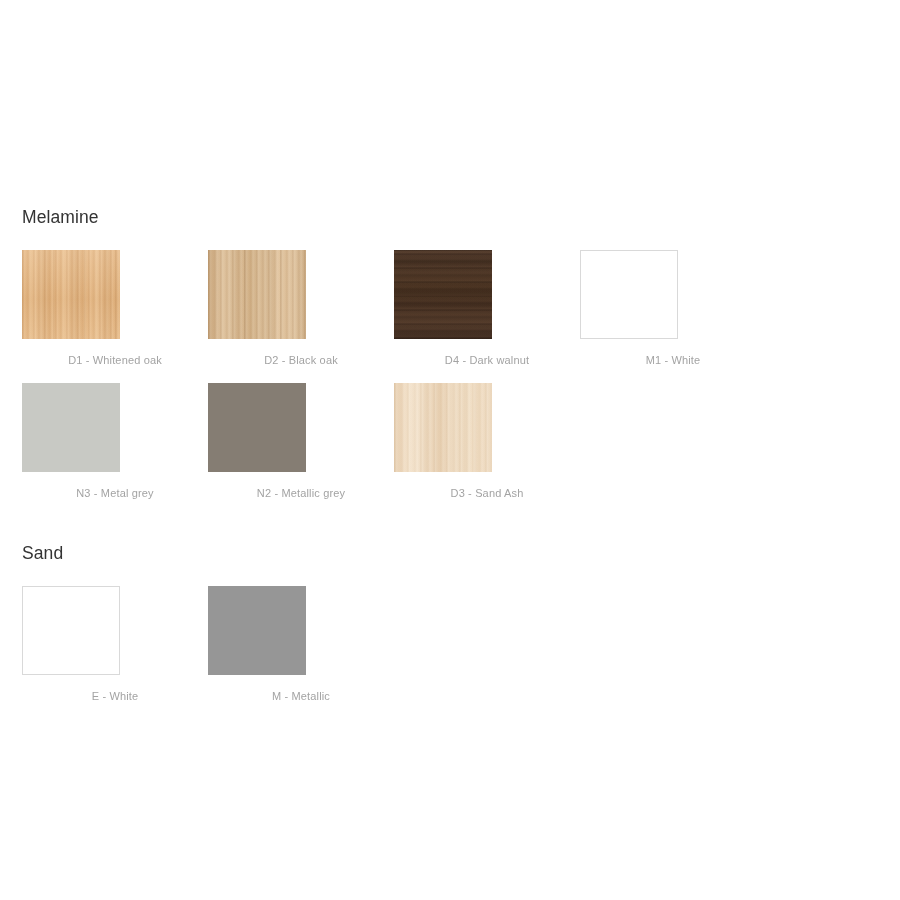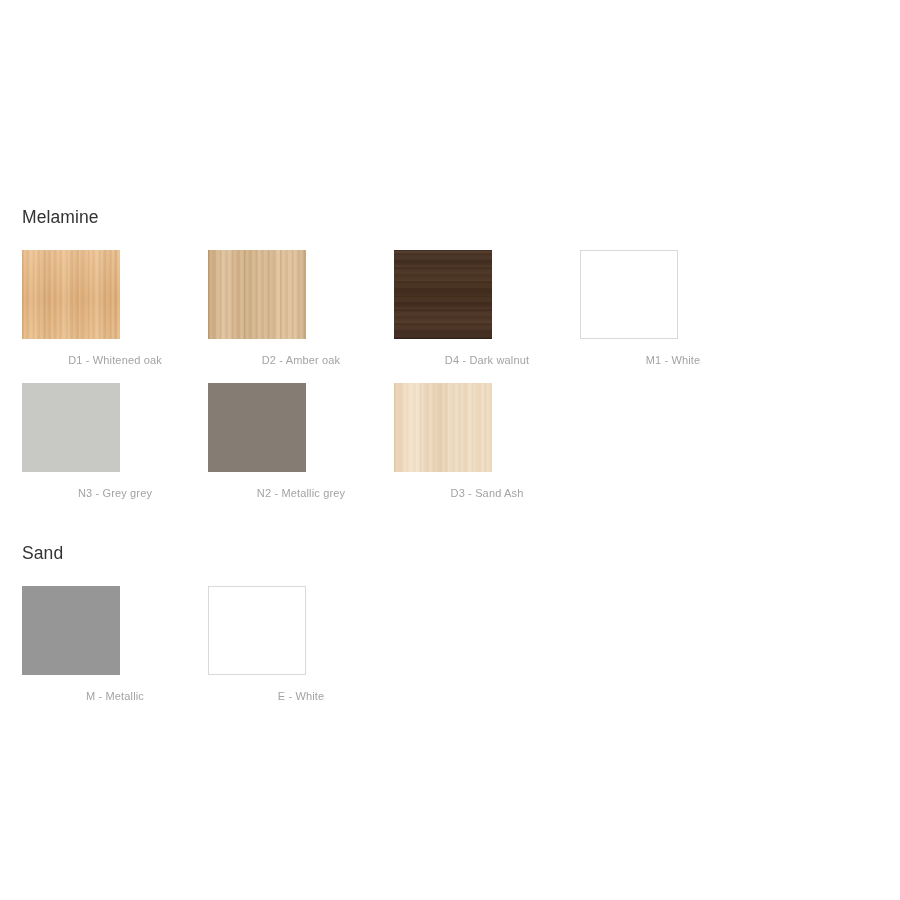--- a/index.html
+++ b/index.html
@@ -209,36 +209,36 @@
 
       <div class="swatch-grid">
 
         <div class="swatch-cell">
           <div class="swatch-tile tex-whitened-oak"></div>
           <div class="swatch-label">D1 - Whitened oak</div>
         </div>
 
         <div class="swatch-cell">
           <div class="swatch-tile tex-amber-oak"></div>
-          <div class="swatch-label">D2 - Amber oak</div>
+          <div class="swatch-label">D2 - Black oak</div>
         </div>
 
         <div class="swatch-cell">
           <div class="swatch-tile tex-dark-walnut"></div>
           <div class="swatch-label">D4 - Dark walnut</div>
         </div>
 
         <div class="swatch-cell">
           <div class="swatch-tile tex-solid bordered"></div>
           <div class="swatch-label">M1 - White</div>
         </div>
 
         <div class="swatch-cell">
           <div class="swatch-tile tex-solid" style="background-color:#c8c9c4;"></div>
-          <div class="swatch-label">N3 - Grey grey</div>
+          <div class="swatch-label">N3 - Metal grey</div>
         </div>
 
         <div class="swatch-cell">
           <div class="swatch-tile tex-solid" style="background-color:#857d73;"></div>
           <div class="swatch-label">N2 - Metallic grey</div>
         </div>
 
 
         <div class="swatch-cell">
           <div class="swatch-tile tex-sand-ash"></div>
@@ -247,27 +247,27 @@
 
       </div>
     </div>
 
     <div class="section">
       <h2 class="section-title">Sand</h2>
 
       <div class="swatch-grid">
 
         <div class="swatch-cell">
+          <div class="swatch-tile tex-solid bordered"></div>
+          <div class="swatch-label">E - White</div>
+        </div>
+
+        <div class="swatch-cell">
           <div class="swatch-tile tex-solid" style="background-color:#969696;"></div>
           <div class="swatch-label">M - Metallic</div>
         </div>
 
-        <div class="swatch-cell">
-          <div class="swatch-tile tex-solid bordered"></div>
-          <div class="swatch-label">E - White</div>
-        </div>
-
 
       </div>
     </div>
 
   </div>
 </div>
 
 </body></html>

